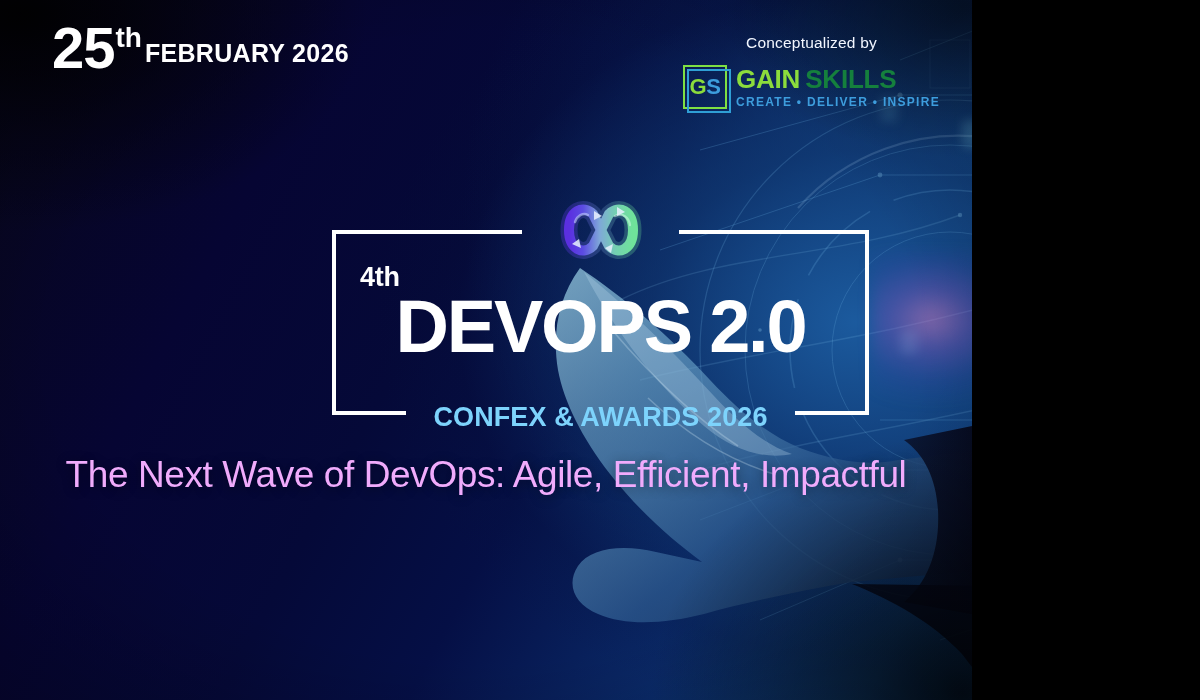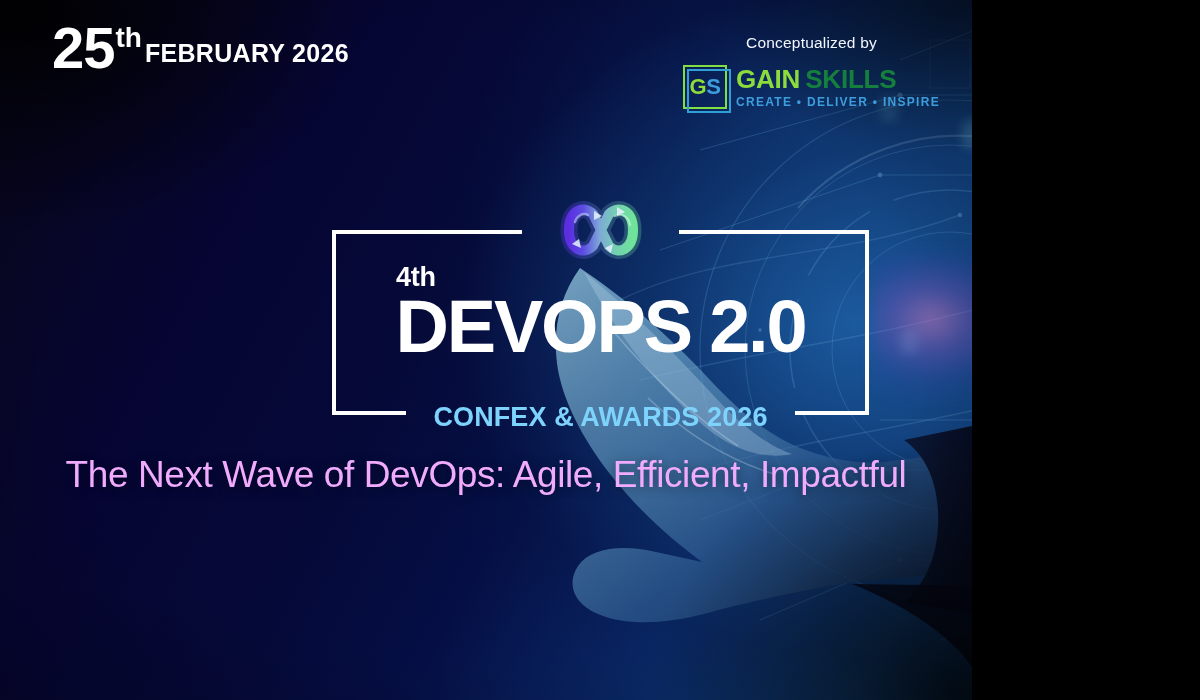--- a/index.html
+++ b/index.html
@@ -240,21 +240,21 @@
     left: 0; right: 0;
     top: 34px;
     text-align: center;
     color: #ffffff;
   }
   .edition {
     font-size: 27px;
     font-weight: 700;
     letter-spacing: -0.3px;
     text-align: left;
-    margin-left: 64px;
+    margin-left: 28px;
     line-height: 1;
     margin-bottom: -2px;
   }
   .main-title {
     font-size: 74px;
     font-weight: 700;
     letter-spacing: -2.2px;
     line-height: 1.02;
     white-space: nowrap;
   }

